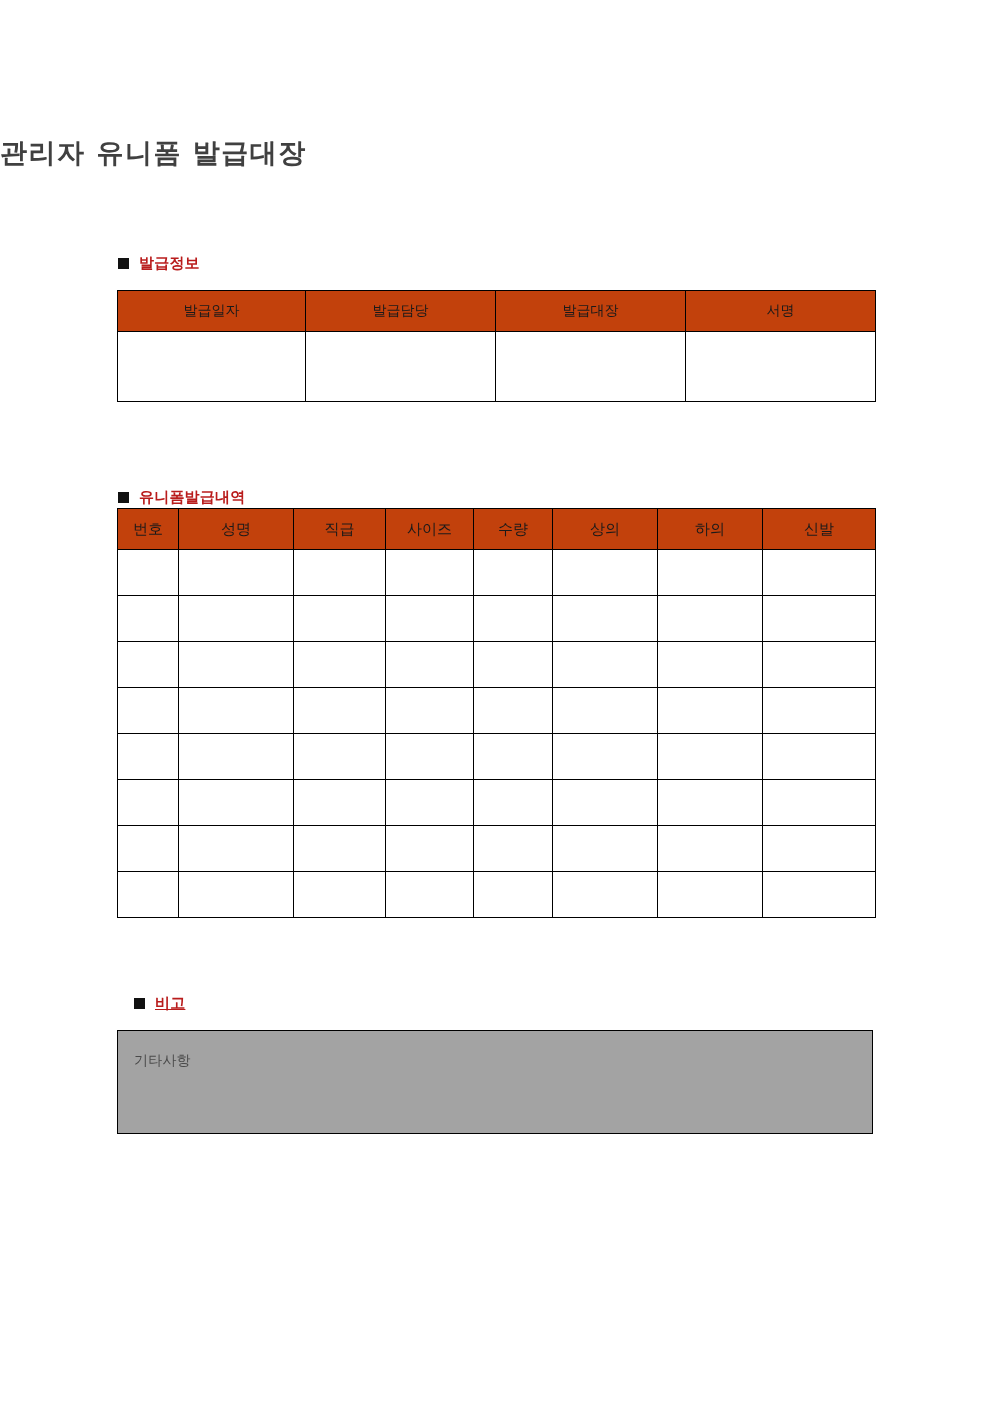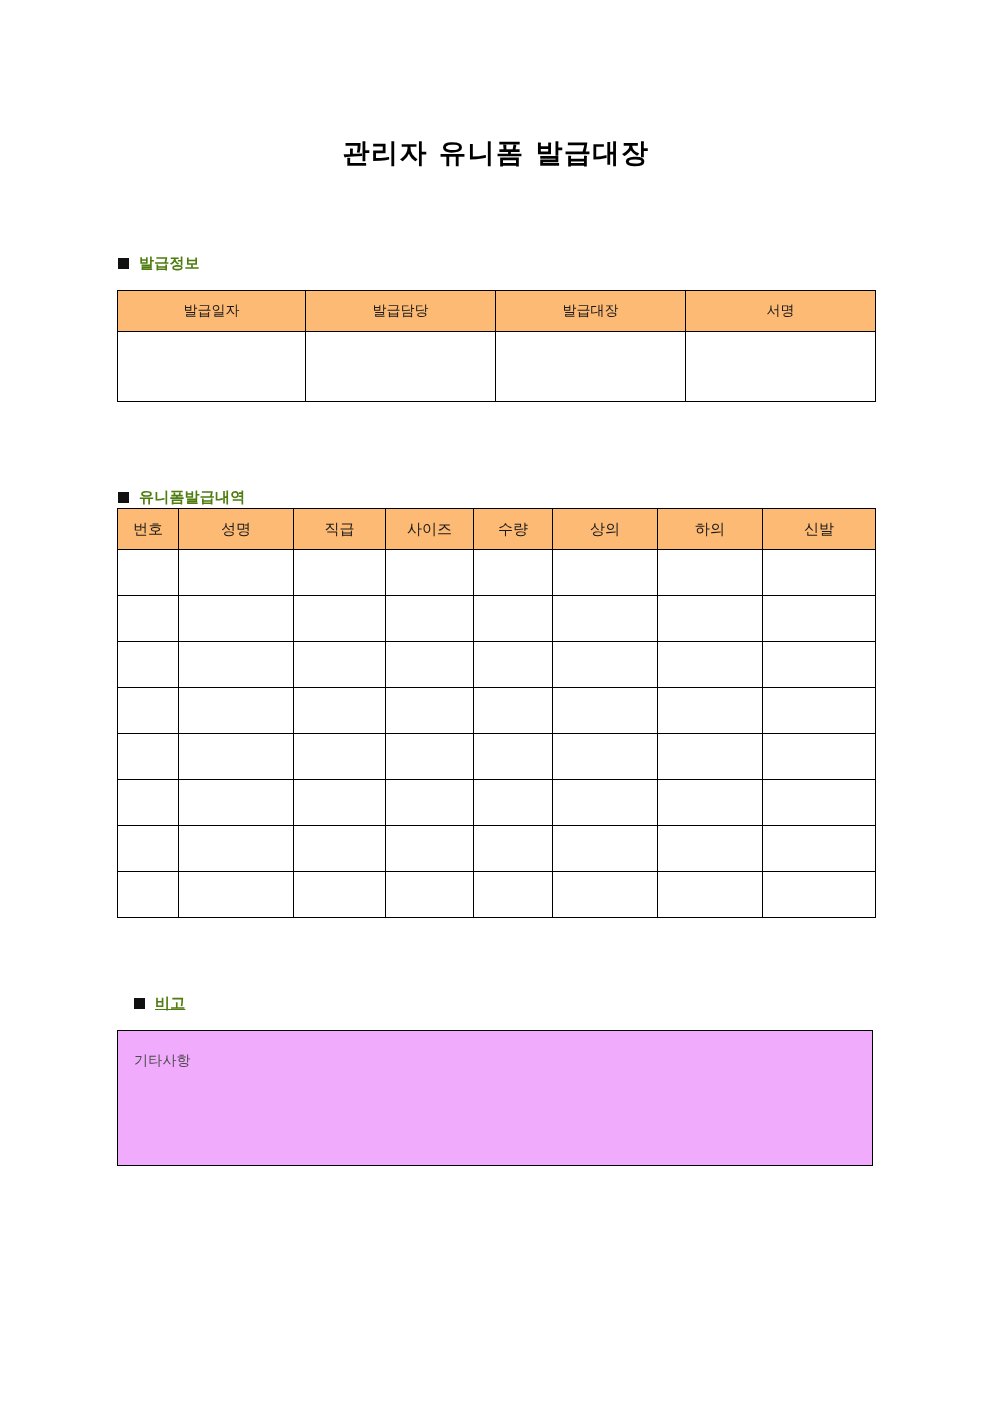--- a/index.html
+++ b/index.html
@@ -24,37 +24,37 @@
     height: 1403px;
     background: #ffffff;
   }
 
   
   .doc-title {
     position: absolute;
     left: 0;
     top: 136px;
     width: 992px;
-    text-align: center;
+    text-align: left;
     font-size: 27px;
     font-weight: bold;
     letter-spacing: 1.5px;
-    color: #000000;
+    color: #404040;
     line-height: 1.25;
   }
 
   
   .section-head {
     position: absolute;
     display: flex;
     align-items: center;
     gap: 10px;
     font-size: 15px;
     font-weight: bold;
-    color: #4d7c0f;
+    color: #b91c1c;
     letter-spacing: 0.2px;
   }
   .section-head .bullet {
     display: inline-block;
     width: 11px;
     height: 11px;
     background: #111111;
     flex: 0 0 auto;
   }
   #sec-issue-info { left: 118px; top: 254px; }
@@ -73,21 +73,21 @@
     border: 1px solid #000000;
     padding: 0;
     margin: 0;
     font-weight: normal;
     text-align: center;
     vertical-align: middle;
     font-size: 14px;
     color: #1a1a1a;
   }
   table.grid th {
-    background: #fdba74;
+    background: #c2410c;
   }
 
   
   #table-issue-info {
     left: 117px;
     top: 290px;
     width: 758px;
   }
   #table-issue-info th { height: 40px; }
   #table-issue-info td { height: 69px; }
@@ -100,23 +100,23 @@
   }
   #table-uniform-list th { height: 40px; font-size: 15px; }
   #table-uniform-list td { height: 45px; }
 
   
   #remarks-box {
     position: absolute;
     left: 117px;
     top: 1030px;
     width: 756px;
-    height: 136px;
+    height: 104px;
     border: 1px solid #000000;
-    background: #f0abfc;
+    background: #a3a3a3;
     box-sizing: border-box;
   }
   #remarks-placeholder {
     position: absolute;
     left: 16px;
     top: 21px;
     font-size: 14px;
     color: #4a4a4a;
     letter-spacing: 0.2px;
   }

